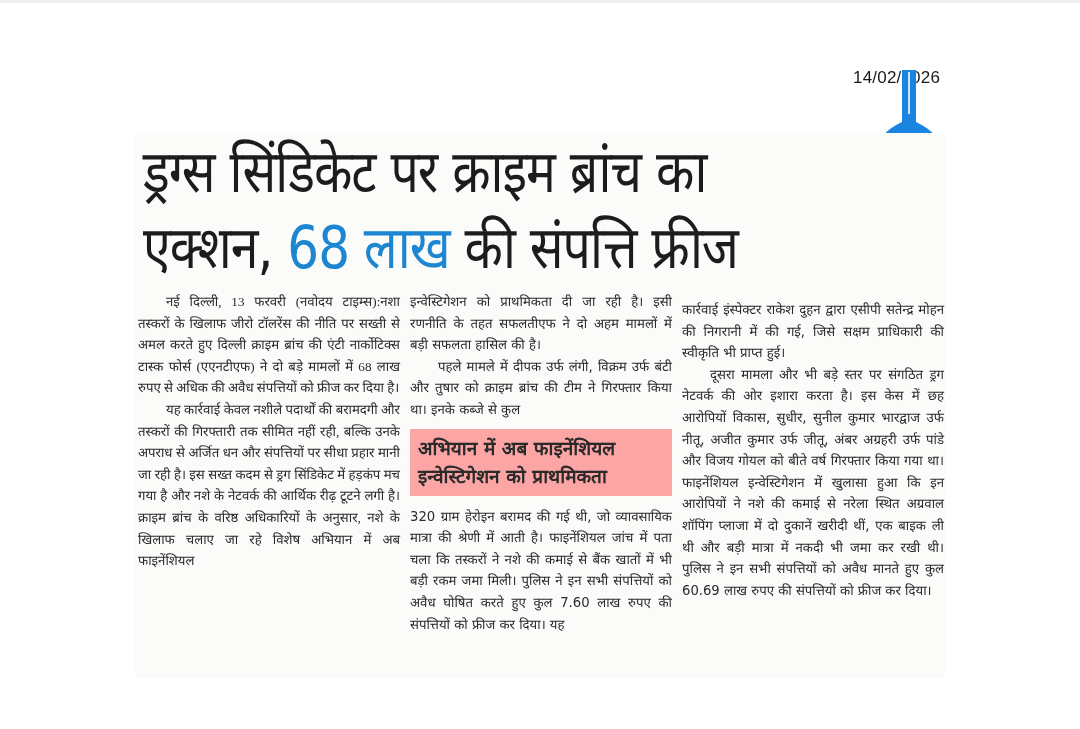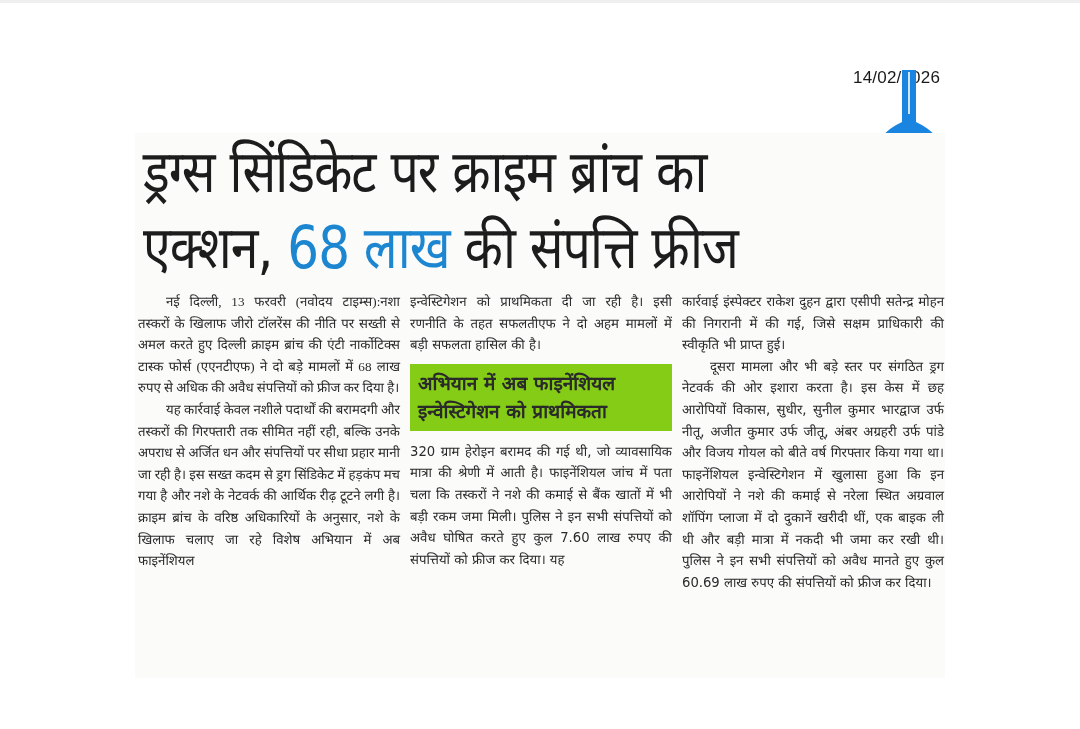--- a/index.html
+++ b/index.html
@@ -100,24 +100,24 @@
     }
     .col p {
       margin: 0;
       text-indent: 28px;
     }
     .col p.no-indent {
       text-indent: 0;
     }
     .col1 { left: 0; font-family: Liberation Serif, serif; }
     .col2 { left: 272px; }
-    .col3 { left: 544px; }
+    .col3 { left: 544px; margin-top: 8px; }
     .highlight-box {
       margin: 8px 0 10px 0;
-      background: #84cc16;
+      background: #fca5a5;
       padding: 5px 8px 6px 8px;
       font-weight: bold;
       font-size: 19px;
       line-height: 28px;
       color: #2a2a2a;
       text-align: left;
       text-indent: 0;
     }
   </style>
 </head>
@@ -142,20 +142,21 @@
     </div>
 
     <div class="columns">
       <div class="col col1">
         <p>नई दिल्ली, 13 फरवरी (नवोदय टाइम्स):नशा तस्करों के खिलाफ जीरो टॉलरेंस की नीति पर सख्ती से अमल करते हुए दिल्ली क्राइम ब्रांच की एंटी नार्कोटिक्स टास्क फोर्स (एएनटीएफ) ने दो बड़े मामलों में 68 लाख रुपए से अधिक की अवैध संपत्तियों को फ्रीज कर दिया है।</p>
         <p>यह कार्रवाई केवल नशीले पदार्थों की बरामदगी और तस्करों की गिरफ्तारी तक सीमित नहीं रही, बल्कि उनके अपराध से अर्जित धन और संपत्तियों पर सीधा प्रहार मानी जा रही है। इस सख्त कदम से ड्रग सिंडिकेट में हड़कंप मच गया है और नशे के नेटवर्क की आर्थिक रीढ़ टूटने लगी है। क्राइम ब्रांच के वरिष्ठ अधिकारियों के अनुसार, नशे के खिलाफ चलाए जा रहे विशेष अभियान में अब फाइनेंशियल</p>
       </div>
 
       <div class="col col2">
         <p class="no-indent">इन्वेस्टिगेशन को प्राथमिकता दी जा रही है। इसी रणनीति के तहत सफलतीएफ ने दो अहम मामलों में बड़ी सफलता हासिल की है।</p>
+        <p>पहले मामले में दीपक उर्फ लंगी, विक्रम उर्फ बंटी और तुषार को क्राइम ब्रांच की टीम ने गिरफ्तार किया था। इनके कब्जे से कुल</p>
         <div class="highlight-box">अभियान में अब फाइनेंशियल इन्वेस्टिगेशन को प्राथमिकता</div>
         <p class="no-indent">320 ग्राम हेरोइन बरामद की गई थी, जो व्यावसायिक मात्रा की श्रेणी में आती है। फाइनेंशियल जांच में पता चला कि तस्करों ने नशे की कमाई से बैंक खातों में भी बड़ी रकम जमा मिली। पुलिस ने इन सभी संपत्तियों को अवैध घोषित करते हुए कुल 7.60 लाख रुपए की संपत्तियों को फ्रीज कर दिया। यह</p>
       </div>
 
       <div class="col col3">
         <p class="no-indent">कार्रवाई इंस्पेक्टर राकेश दुहन द्वारा एसीपी सतेन्द्र मोहन की निगरानी में की गई, जिसे सक्षम प्राधिकारी की स्वीकृति भी प्राप्त हुई।</p>
         <p>दूसरा मामला और भी बड़े स्तर पर संगठित ड्रग नेटवर्क की ओर इशारा करता है। इस केस में छह आरोपियों विकास, सुधीर, सुनील कुमार भारद्वाज उर्फ नीतू, अजीत कुमार उर्फ जीतू, अंबर अग्रहरी उर्फ पांडे और विजय गोयल को बीते वर्ष गिरफ्तार किया गया था। फाइनेंशियल इन्वेस्टिगेशन में खुलासा हुआ कि इन आरोपियों ने नशे की कमाई से नरेला स्थित अग्रवाल शॉपिंग प्लाजा में दो दुकानें खरीदी थीं, एक बाइक ली थी और बड़ी मात्रा में नकदी भी जमा कर रखी थी। पुलिस ने इन सभी संपत्तियों को अवैध मानते हुए कुल 60.69 लाख रुपए की संपत्तियों को फ्रीज कर दिया।</p>
       </div>
     </div>
   </div>

